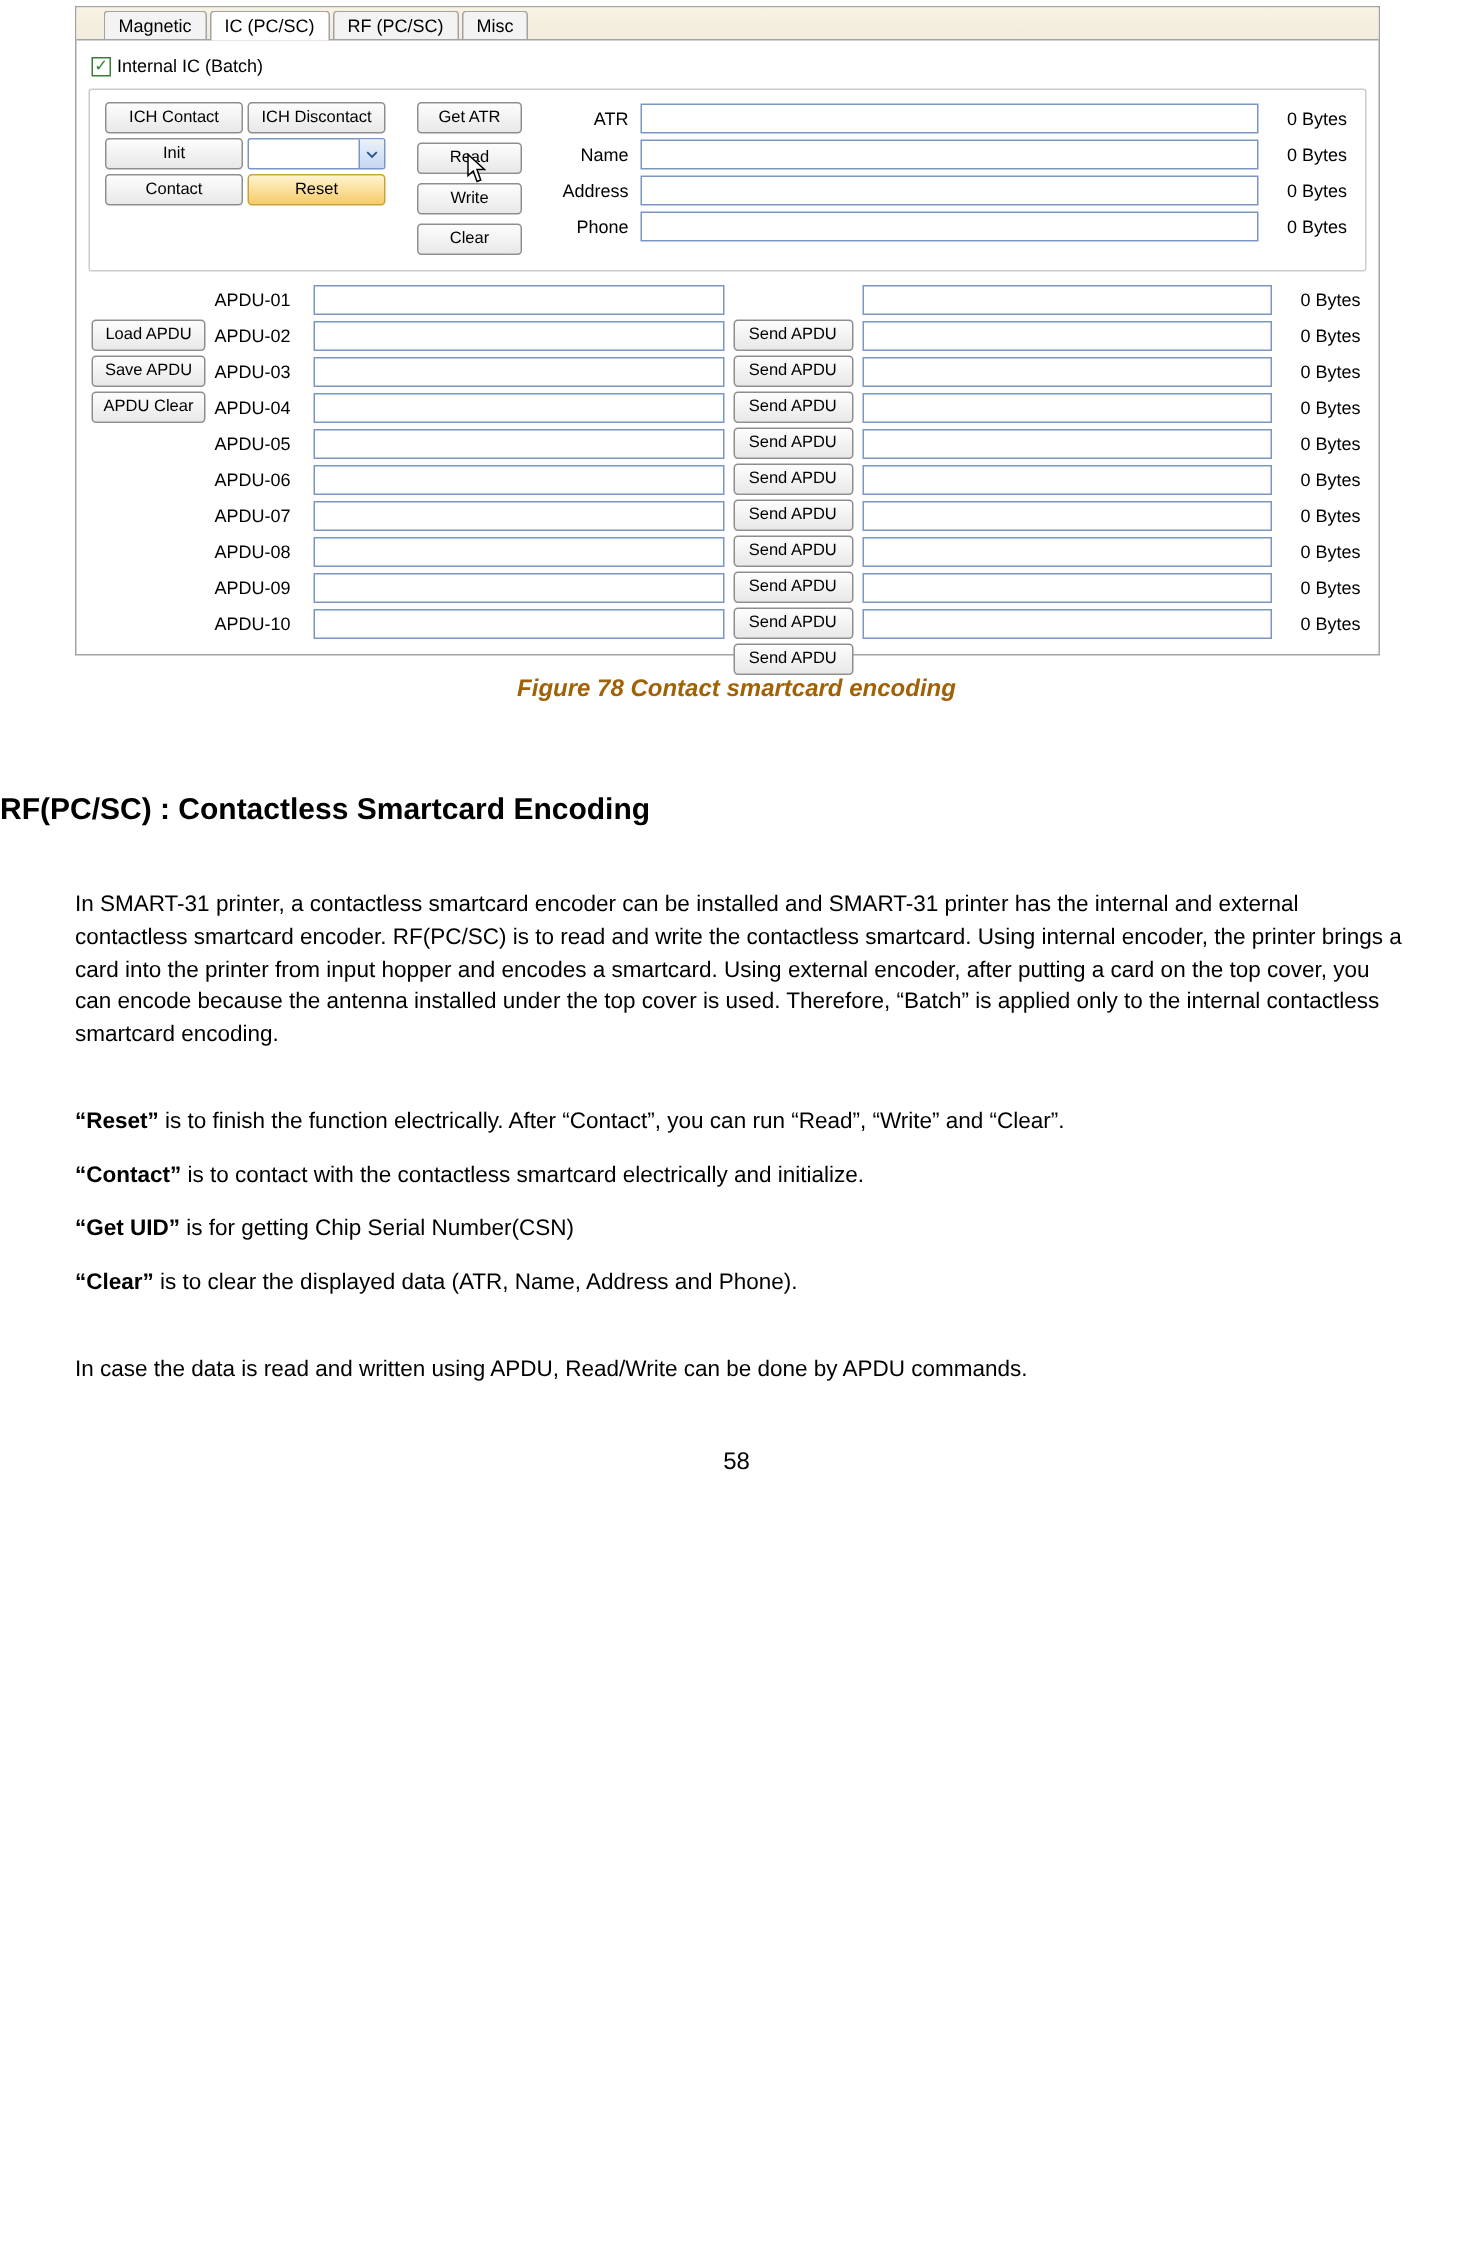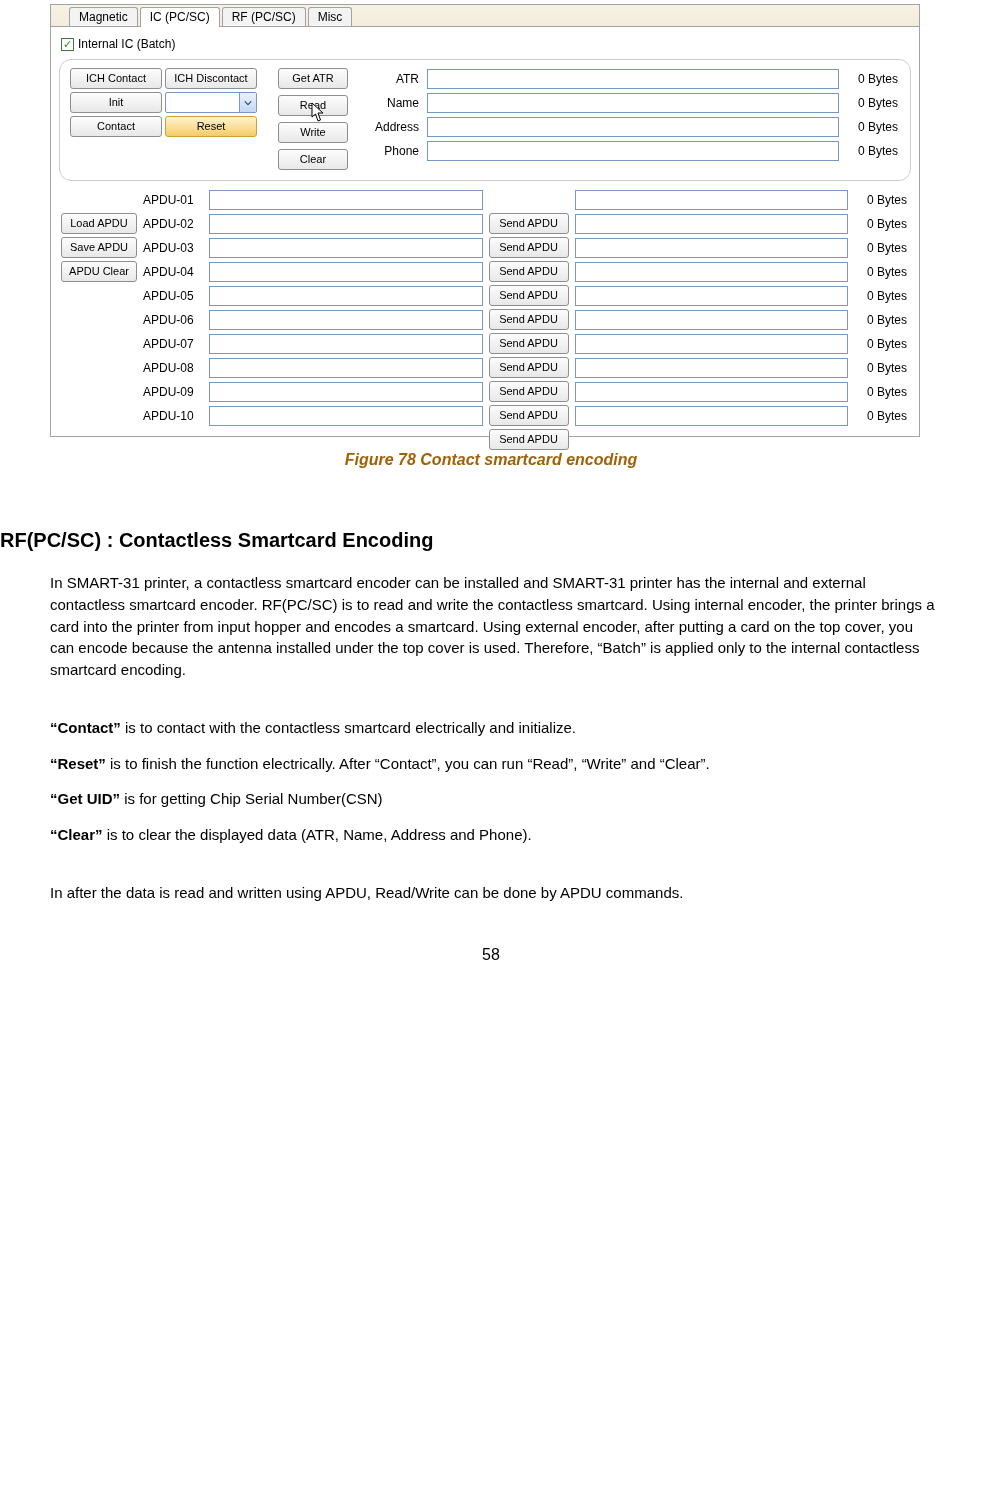--- a/index.html
+++ b/index.html
@@ -63,21 +63,21 @@
     display: inline-flex;
     align-items: center;
     justify-content: center;
     font-size: 11px;
     color: #2f8a2f;
     line-height: 1;
   }
   
   .group-box {
     border: 1px solid #ccc;
-    border-radius: 12px;
+    border-radius: 2px;
     padding: 8px 10px 10px 10px;
     margin-bottom: 6px;
     display: flex;
     gap: 18px;
   }
   .btn {
     height: 21px;
     border: 1px solid #8e8e8e;
     border-radius: 3px;
     background: linear-gradient(#fdfdfd, #e8e8e8);
@@ -152,21 +152,21 @@
   
   .caption {
     text-align: center;
     color: #a16207;
     font-style: italic;
     font-weight: bold;
     margin: 14px 0 60px 0;
     font-size: 16px;
   }
   h2.section {
-    margin: 0 0 20px 0;
+    margin: 0 0 40px 0;
     font-size: 20px;
     font-weight: bold;
   }
   .doc {
     padding: 0 0 0 50px;
     width: 935px;
     line-height: 1.45;
   }
   .doc p { margin: 0 0 14px 0; }
   .doc .gap { height: 22px; }
@@ -316,28 +316,28 @@
 
 <div class="caption">Figure 78 Contact smartcard encoding</div>
 
 <h2 class="section">RF(PC/SC) : Contactless Smartcard Encoding</h2>
 
 <div class="doc">
   <p>In SMART-31 printer, a contactless smartcard encoder can be installed and SMART-31 printer has the internal and external contactless smartcard encoder. RF(PC/SC) is to read and write the contactless smartcard. Using internal encoder, the printer brings a card into the printer from input hopper and encodes a smartcard. Using external encoder, after putting a card on the top cover, you can encode because the antenna installed under the top cover is used. Therefore, “Batch” is applied only to the internal contactless smartcard encoding.</p>
   <div class="gap"></div>
 
   <p>
-    <span class="bold">“Contact”</span><span> is to contact with the contactless smartcard electrically and initialize.</span>
+    <span class="bold">“Reset”</span><span> is to finish the function electrically. After “Contact”, you can run “Read”, “Write” and “Clear”.</span>
   </p>
   <p>
-    <span class="bold">“Reset”</span><span> is to finish the function electrically. After “Contact”, you can run “Read”, “Write” and “Clear”.</span>
+    <span class="bold">“Contact”</span><span> is to contact with the contactless smartcard electrically and initialize.</span>
   </p>
   <p>
     <span class="bold">“Get UID”</span><span> is for getting Chip Serial Number(CSN)</span>
   </p>
   <p>
     <span class="bold">“Clear”</span><span> is to clear the displayed data (ATR, Name, Address and Phone).</span>
   </p>
   <div class="gap"></div>
-  <p>In after the data is read and written using APDU, Read/Write can be done by APDU commands.</p>
+  <p>In case the data is read and written using APDU, Read/Write can be done by APDU commands.</p>
 </div>
 
 <div class="page-no">58</div>
 
 </body></html>

